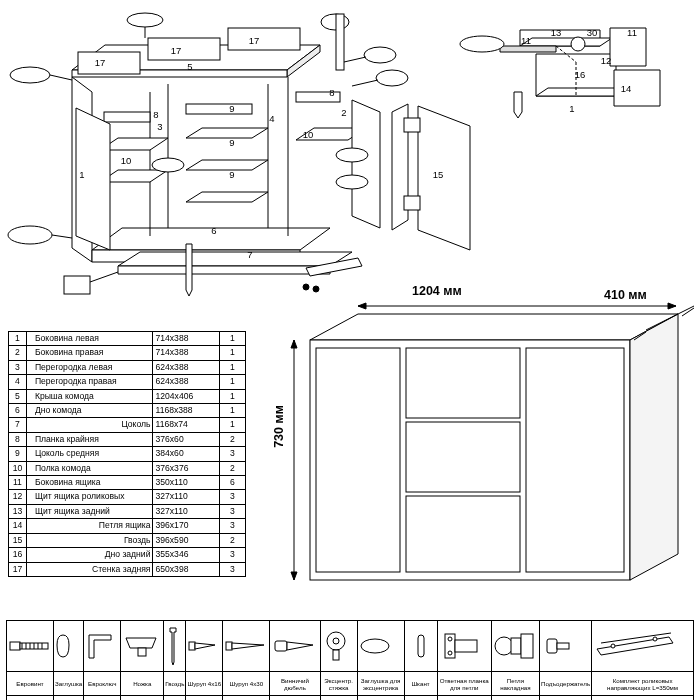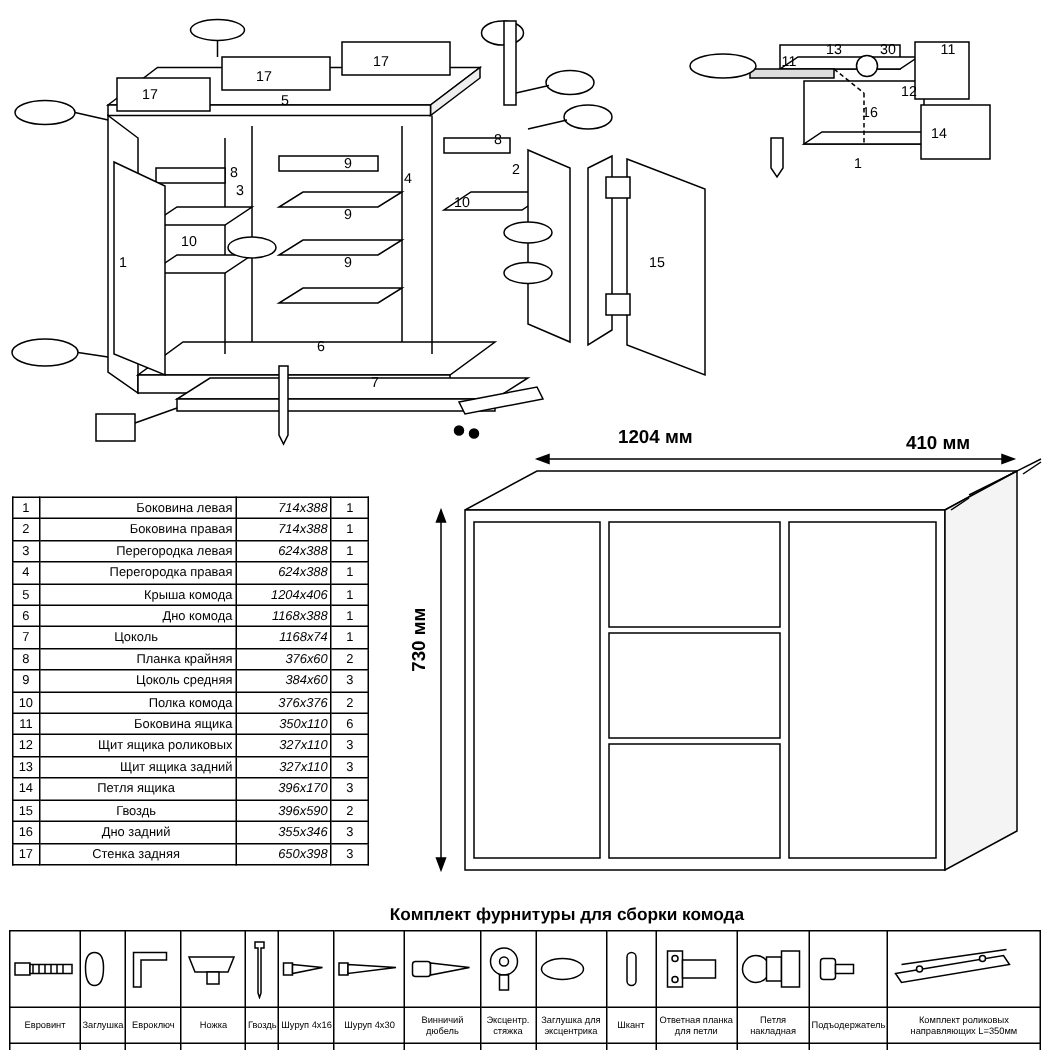--- a/index.html
+++ b/index.html
@@ -5,23 +5,23 @@
   html,body{margin:0;padding:0;}
   body{width:700px;height:700px;background:#ffffff;font-family:"Liberation Sans",sans-serif;color:#000;position:relative;overflow:hidden;}
   .wrap{position:relative;width:700px;height:700px;}
   svg{display:block;}
   .abs{position:absolute;}
 
   
   .parts{position:absolute;left:8px;top:331px;width:238px;border-collapse:collapse;font-size:8.6px;}
   .parts td{border:1px solid #000;padding:0 2px;height:13.4px;line-height:13.4px;}
   .parts td.num{width:13px;text-align:center;}
-  .parts td.nm{width:118px;text-align:right;padding-left:20px;}
-  .parts td.nm.c{text-align:center;padding-left:0;}
-  .parts td.dim{width:62px;text-align:right;font-style:italic;}
+  .parts td.nm{width:118px;text-align:left;padding-left:8px;}
+  .parts td.nm.c{text-align:right;padding-left:0;}
+  .parts td.dim{width:62px;text-align:left;}
   .parts td.qty{width:22px;text-align:center;}
 
   
   .hw-title{position:absolute;left:168px;top:604px;width:420px;text-align:center;font-size:11.5px;font-weight:bold;}
   .hw{position:absolute;left:6px;top:620px;width:688px;border-collapse:collapse;font-size:6.2px;}
   .hw td{border:1px solid #000;text-align:center;vertical-align:middle;}
   .hw tr.icons td{height:48px;}
   .hw tr.names td{height:21px;line-height:7px;padding:1px 1px;}
   .hw tr.counts td{height:16px;font-size:11px;font-weight:bold;}
 
@@ -286,21 +286,20 @@
         </tr>
         <tr>
           <td class="num">17</td>
           <td class="nm c">Стенка задняя</td>
           <td class="dim">650x398</td>
           <td class="qty">3</td>
         </tr>
       </tbody>
   </table>
 
-  <div class="hw-title">Комплект фурнитуры для сборки комода</div>
   <table class="hw">
     <tbody>
       <tr class="icons" id="hw-icons">
           <td>
             <svg width="44" height="30">
               <rect x="2" y="11" width="10" height="8" stroke="#000" fill="#fff" stroke-width="1"></rect>
               <rect x="12" y="12" width="28" height="6" stroke="#000" fill="#fff" stroke-width="1"></rect>
               <path d="M14,12 l0,6 M18,12 l0,6 M22,12 l0,6 M26,12 l0,6 M30,12 l0,6 M34,12 l0,6" stroke="#000"></path>
             </svg>
           </td>

